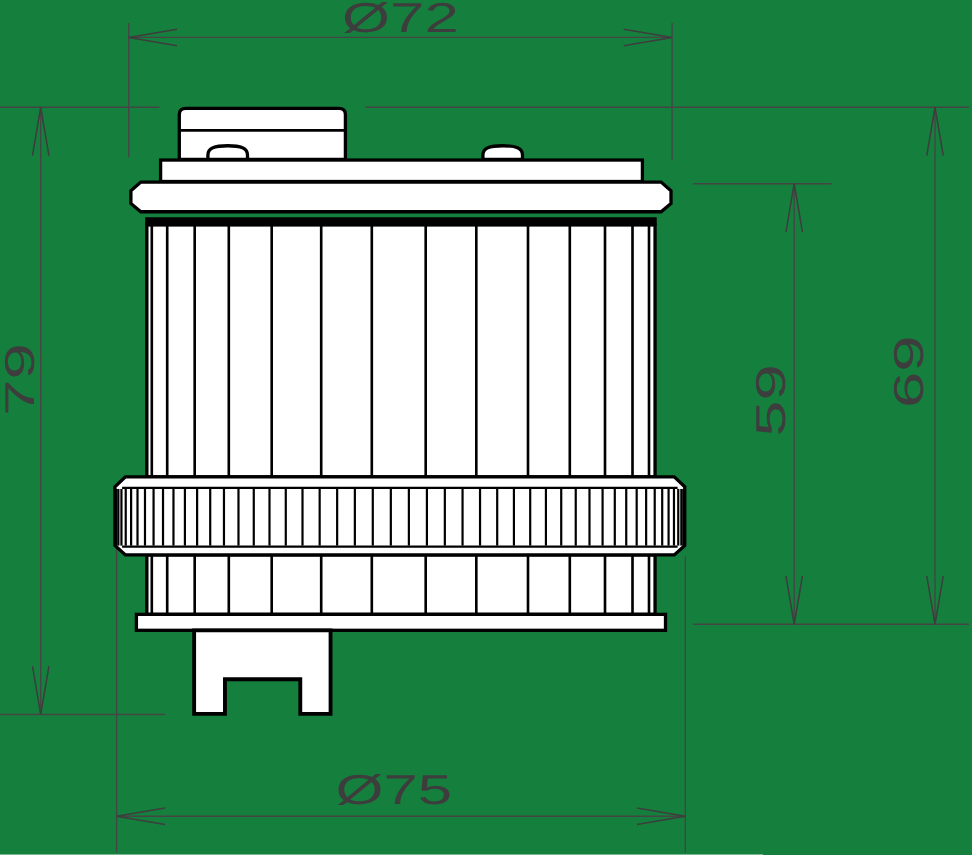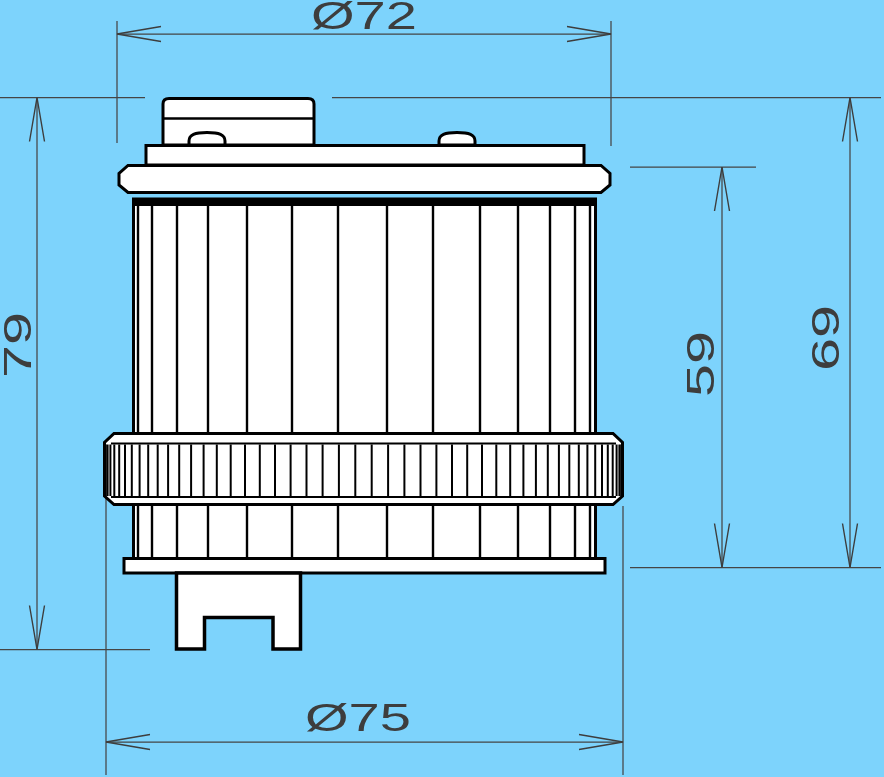--- a/index.html
+++ b/index.html
@@ -1,19 +1,19 @@
 <!DOCTYPE html>
 <html><head>
 <meta charset="utf-8">
 <style>
   html,body{margin:0;padding:0;background:#ffffff;}
   #stage{
     position:relative;
     width:884px;height:777px;
-    background:#7dd3fc;
+    background:#15803d;
     font-family:"Liberation Sans", sans-serif;
     overflow:hidden;
     text-decoration:underline;
   }
   svg{display:block;}
   .part{stroke:#000000;stroke-width:3;fill:#ffffff;}
   .part-heavy{stroke:#000000;stroke-width:3.5;fill:#ffffff;}
   .part-line{stroke:#000000;stroke-width:2.4;fill:none;}
   .part-thin{stroke:#000000;stroke-width:2;fill:none;}
   .solid{fill:#000000;stroke:none;}

